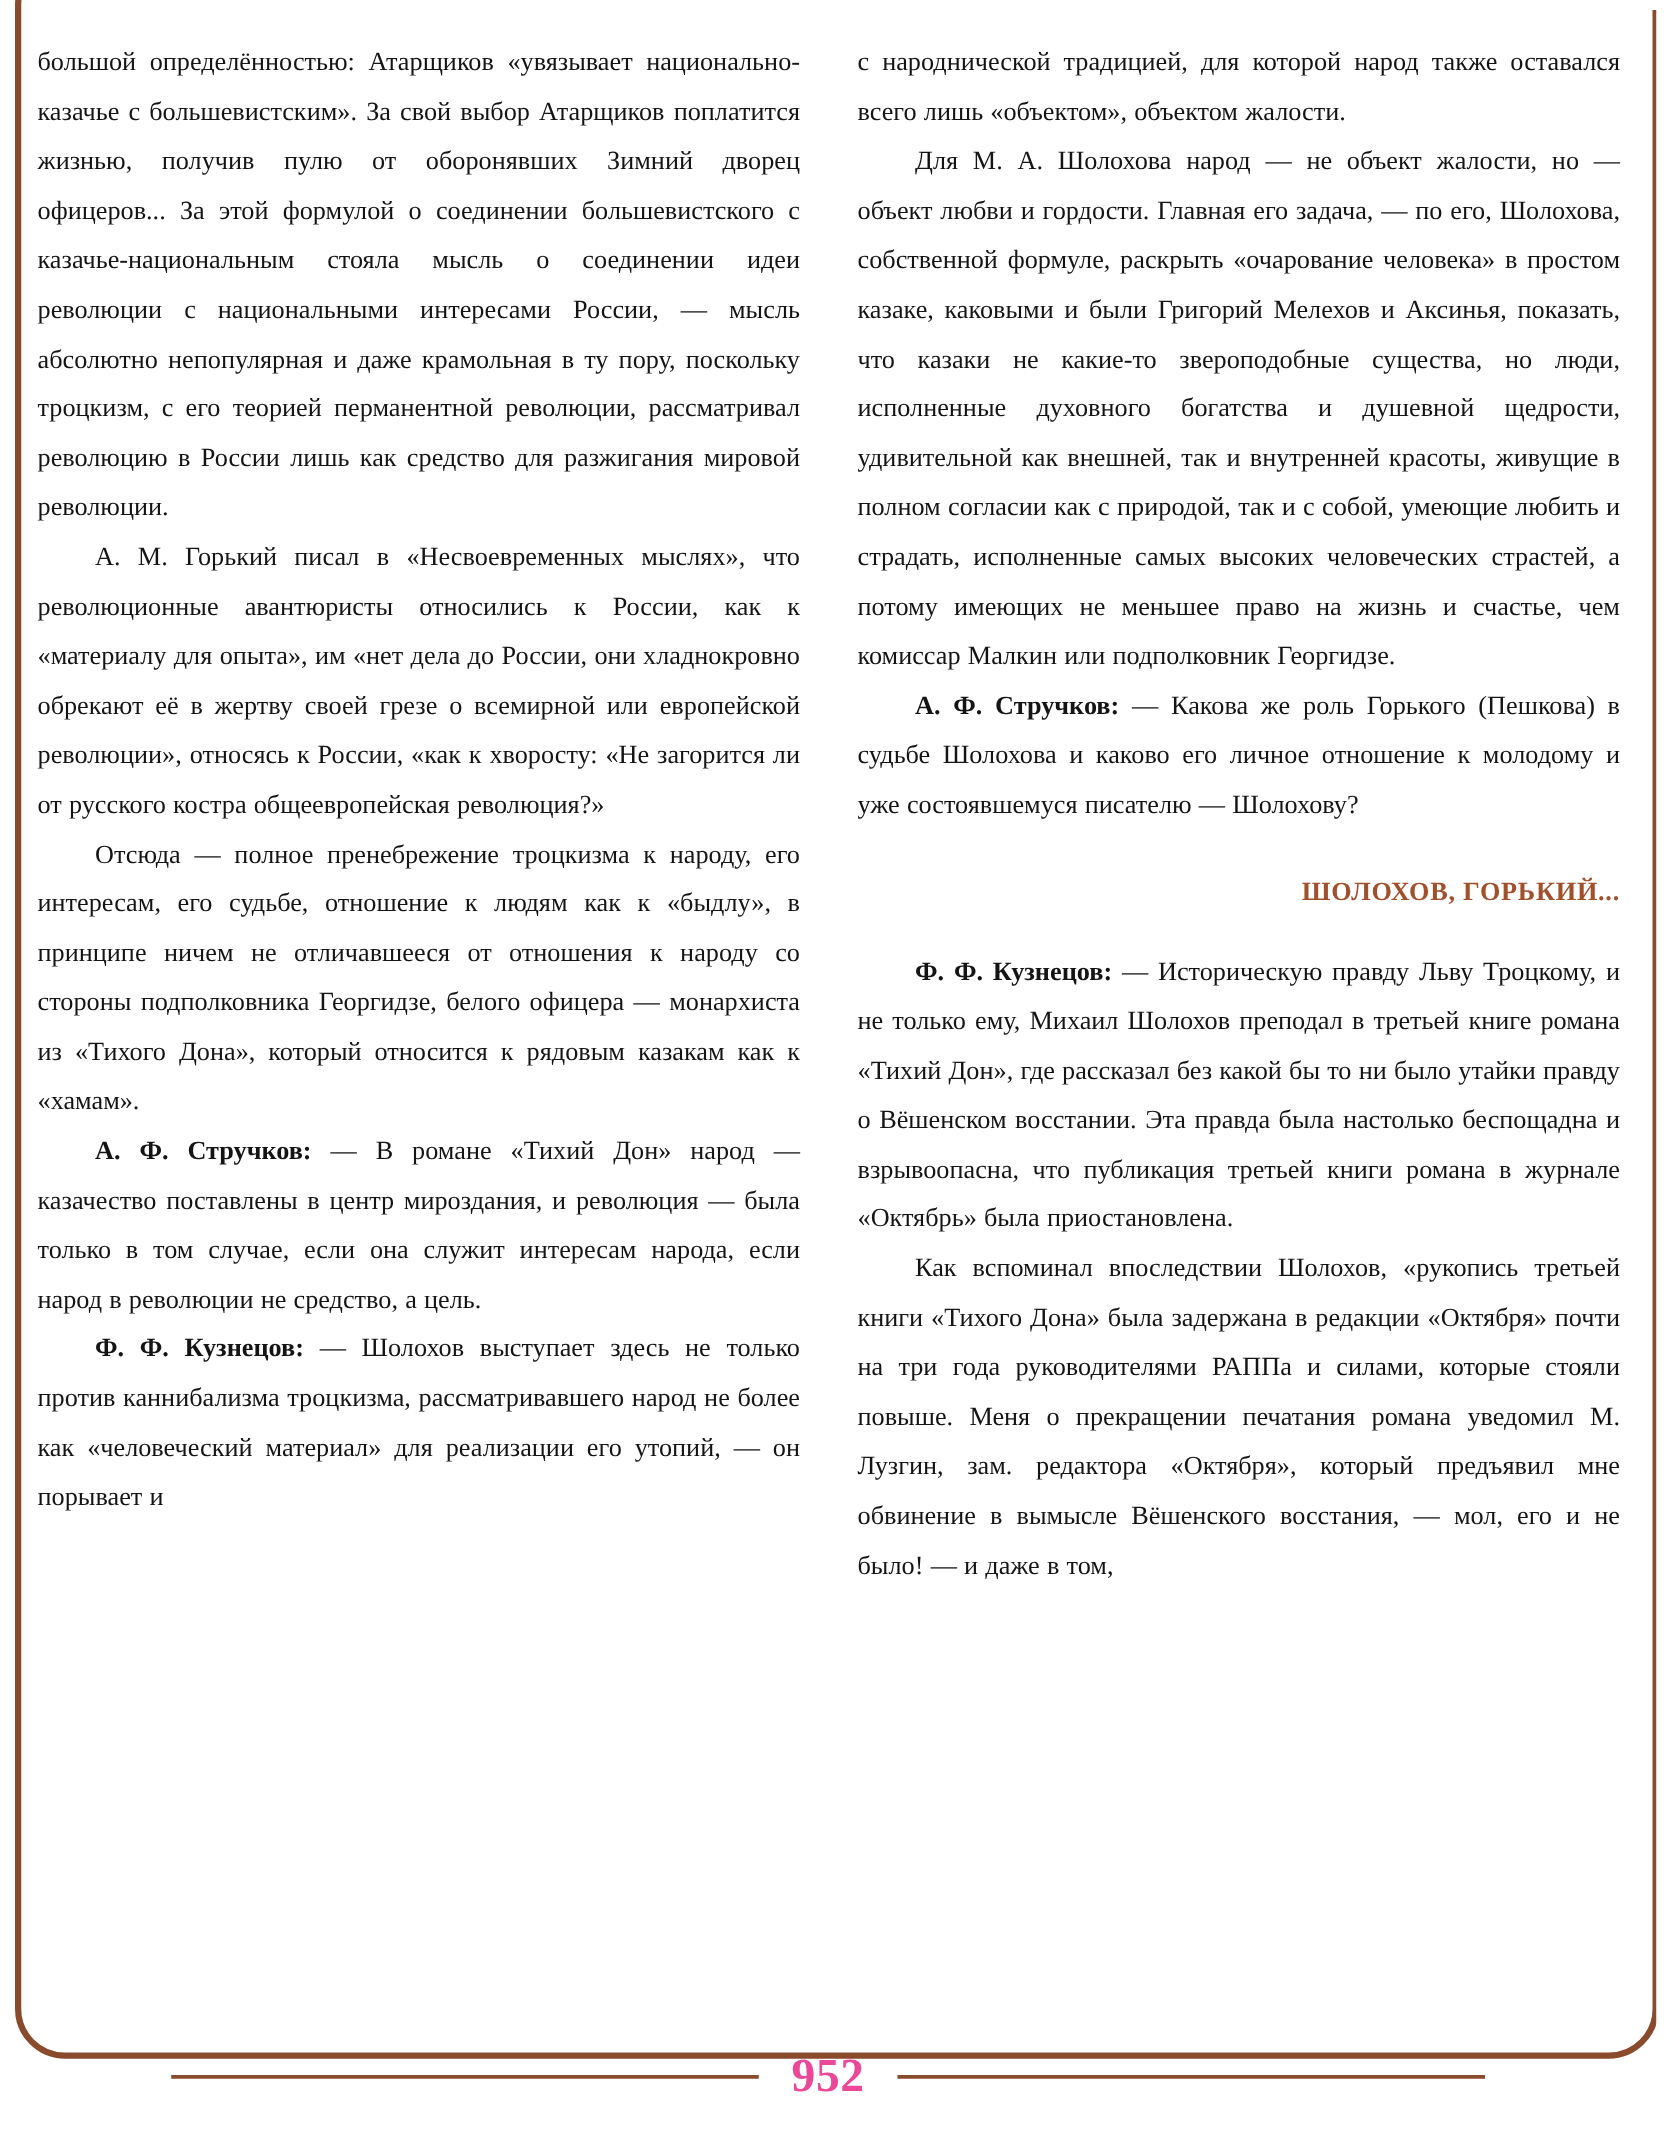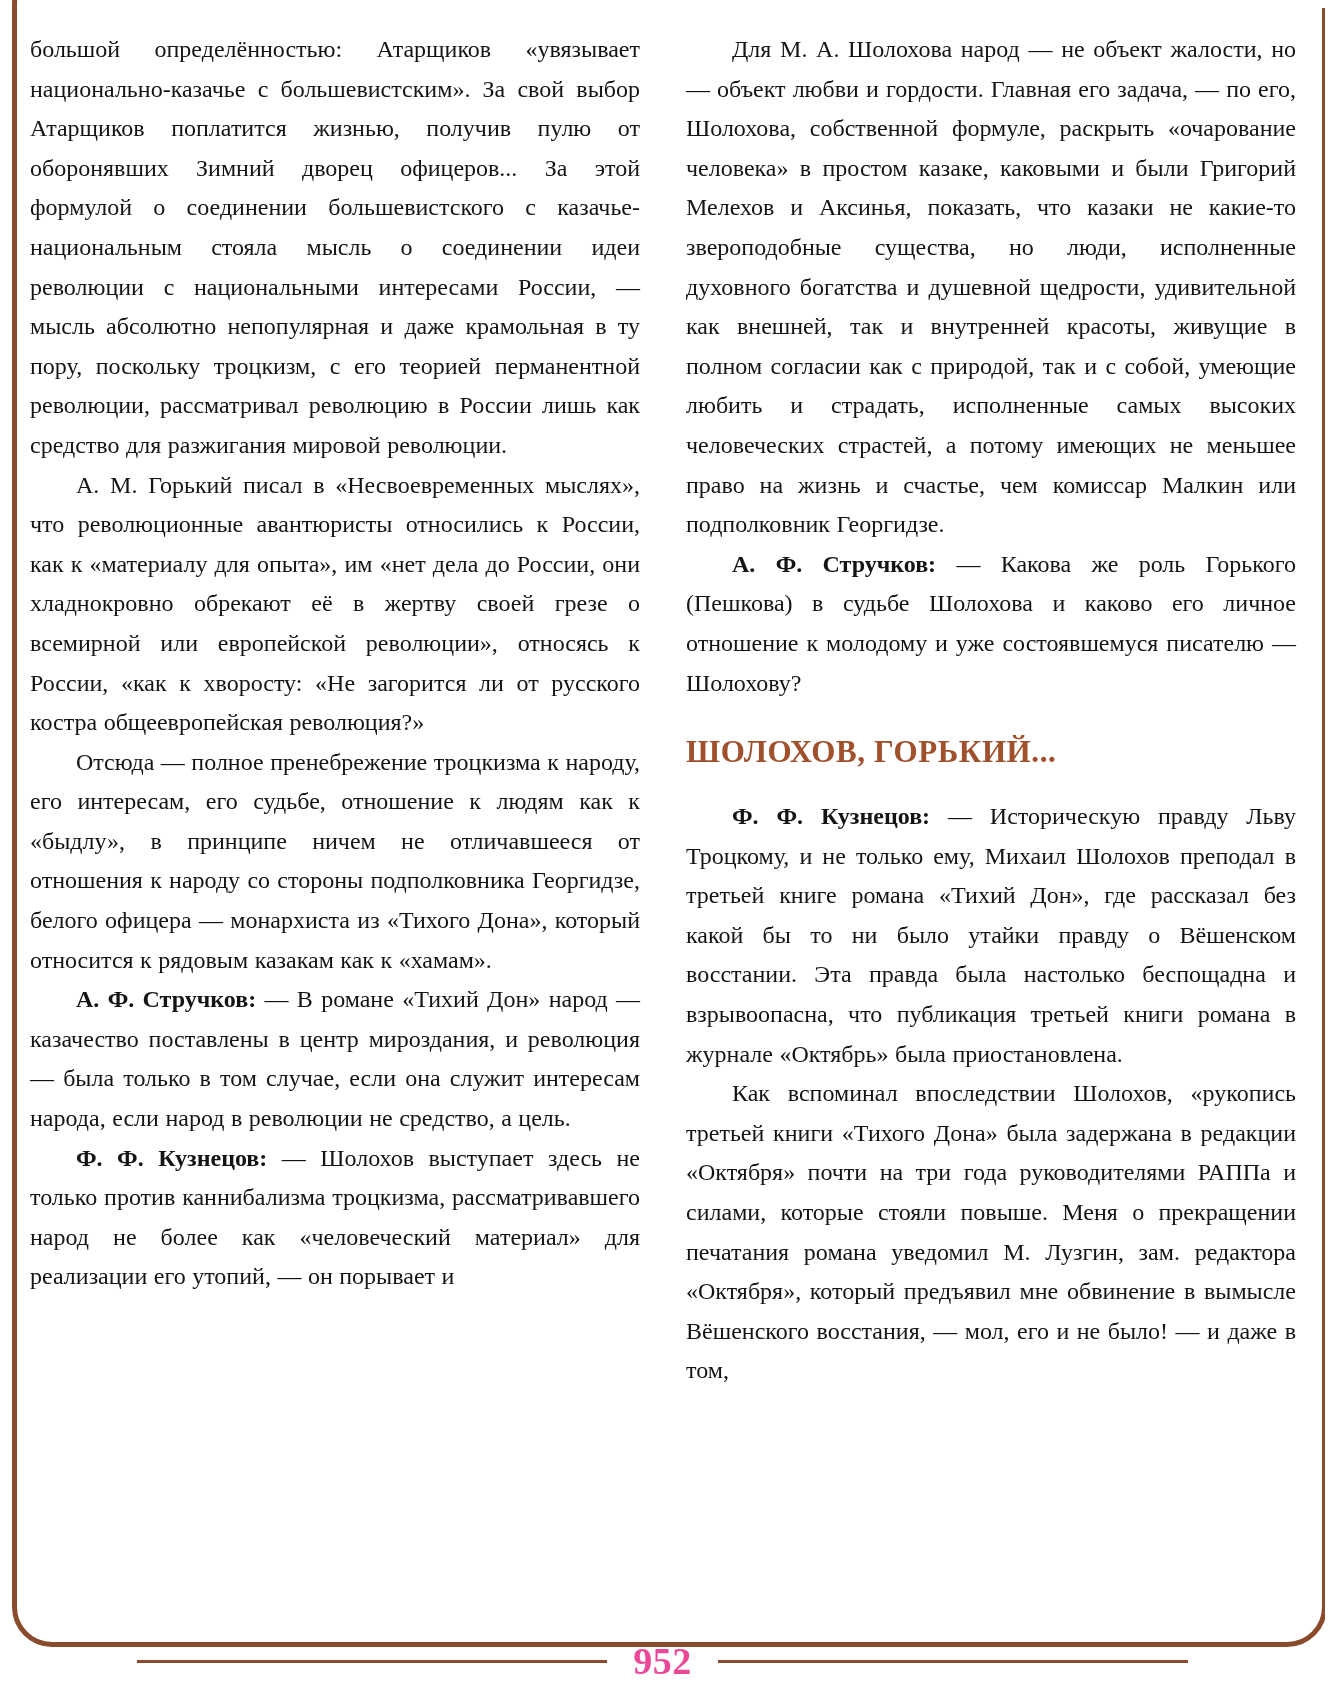--- a/index.html
+++ b/index.html
@@ -56,39 +56,39 @@
     display: flex;
     gap: 46px;
   }
   .col {
     width: 610px;
     flex: 0 0 610px;
   }
 
   p.body {
     margin: 0;
-    font-size: 24px;
+    font-size: 21px;
     line-height: 39.6px;
     text-align: justify;
     text-indent: 46px;
     color: #141414;
     hyphens: manual;
     word-spacing: 0.5px;
   }
   p.body.cont {
     text-indent: 0;
   }
   .speaker {
     font-weight: bold;
   }
 
   h2.section-heading {
     margin: 30px 0 26px 0;
-    text-align: left;
-    font-size: 31px;
+    text-align: right;
+    font-size: 21px;
     line-height: 38px;
     font-weight: bold;
     letter-spacing: 0.6px;
     color: #a0512c;
     text-indent: 0;
   }
 
   
   .footer {
     position: absolute;
@@ -128,20 +128,21 @@
 
     <div class="col">
       <p class="body cont">большой определённостью: Атарщиков «увязывает национально-казачье с большевистским». За свой выбор Атарщиков поплатится жизнью, получив пулю от оборонявших Зимний дворец офицеров... За этой формулой о соединении большевистского с казачье-национальным стояла мысль о соединении идеи революции с национальными интересами России, — мысль абсолютно непопулярная и даже крамольная в ту пору, поскольку троцкизм, с его теорией перманентной революции, рассматривал революцию в России лишь как средство для разжигания мировой революции.</p>
       <p class="body">А. М. Горький писал в «Несвоевременных мыслях», что революционные авантюристы относились к России, как к «материалу для опыта», им «нет дела до России, они хладнокровно обрекают её в жертву своей грезе о всемирной или европейской революции», относясь к России, «как к хворосту: «Не загорится ли от русского костра общеевропейская революция?»</p>
       <p class="body">Отсюда — полное пренебрежение троцкизма к народу, его интересам, его судьбе, отношение к людям как к «быдлу», в принципе ничем не отличавшееся от отношения к народу со стороны подполковника Георгидзе, белого офицера — монархиста из «Тихого Дона», который относится к рядовым казакам как к «хамам».</p>
       <p class="body"><span class="speaker">А. Ф. Стручков:</span><span> — В романе «Тихий Дон» народ — казачество поставлены в центр мироздания, и революция — была только в том случае, если она служит интересам народа, если народ в революции не средство, а цель.</span></p>
       <p class="body"><span class="speaker">Ф. Ф. Кузнецов:</span><span> — Шолохов выступает здесь не только против каннибализма троцкизма, рассматривавшего народ не более как «человеческий материал» для реализации его утопий, — он порывает и</span></p>
     </div>
 
     <div class="col">
+      <p class="body cont">с народнической традицией, для которой народ также оставался всего лишь «объектом», объектом жалости.</p>
       <p class="body">Для М. А. Шолохова народ — не объект жалости, но — объект любви и гордости. Главная его задача, — по его, Шолохова, собственной формуле, раскрыть «очарование человека» в простом казаке, каковыми и были Григорий Мелехов и Аксинья, показать, что казаки не какие-то звероподобные существа, но люди, исполненные духовного богатства и душевной щедрости, удивительной как внешней, так и внутренней красоты, живущие в полном согласии как с природой, так и с собой, умеющие любить и страдать, исполненные самых высоких человеческих страстей, а потому имеющих не меньшее право на жизнь и счастье, чем комиссар Малкин или подполковник Георгидзе.</p>
       <p class="body"><span class="speaker">А. Ф. Стручков:</span><span> — Какова же роль Горького (Пешкова) в судьбе Шолохова и каково его личное отношение к молодому и уже состоявшемуся писателю — Шолохову?</span></p>
 
       <h2 class="section-heading">ШОЛОХОВ, ГОРЬКИЙ...</h2>
 
       <p class="body"><span class="speaker">Ф. Ф. Кузнецов:</span><span> — Историческую правду Льву Троцкому, и не только ему, Михаил Шолохов преподал в третьей книге романа «Тихий Дон», где рассказал без какой бы то ни было утайки правду о Вёшенском восстании. Эта правда была настолько беспощадна и взрывоопасна, что публикация третьей книги романа в журнале «Октябрь» была приостановлена.</span></p>
       <p class="body">Как вспоминал впоследствии Шолохов, «рукопись третьей книги «Тихого Дона» была задержана в редакции «Октября» почти на три года руководителями РАППа и силами, которые стояли повыше. Меня о прекращении печатания романа уведомил М. Лузгин, зам. редактора «Октября», который предъявил мне обвинение в вымысле Вёшенского восстания, — мол, его и не было! — и даже в том,</p>
     </div>
 
   </div>

